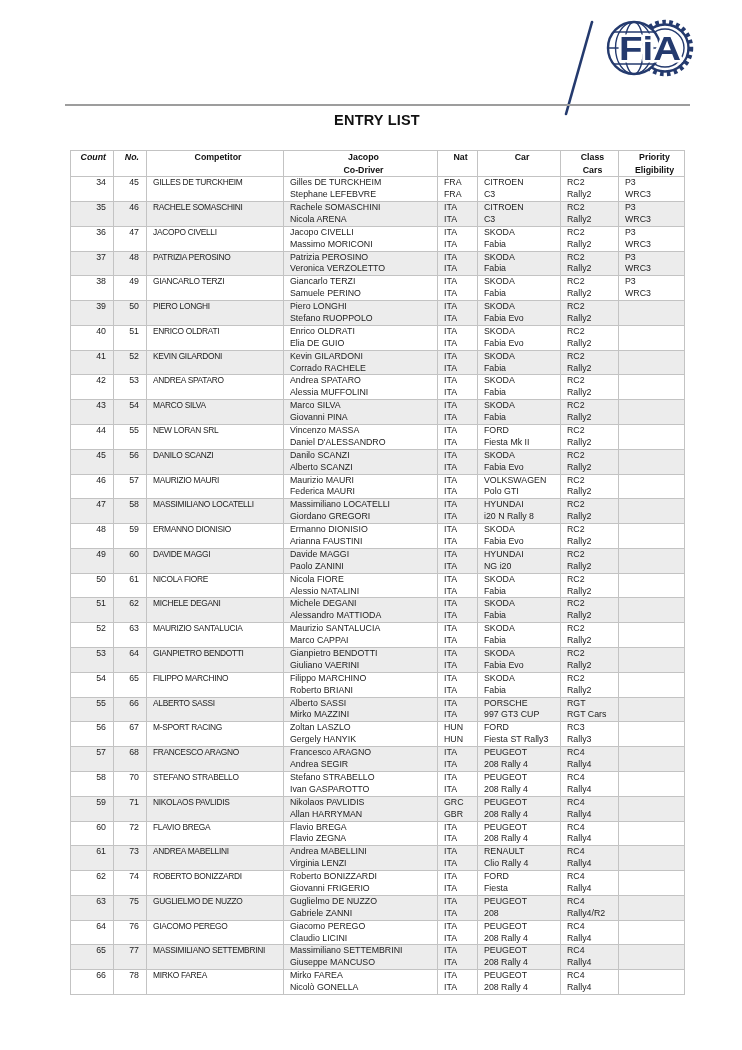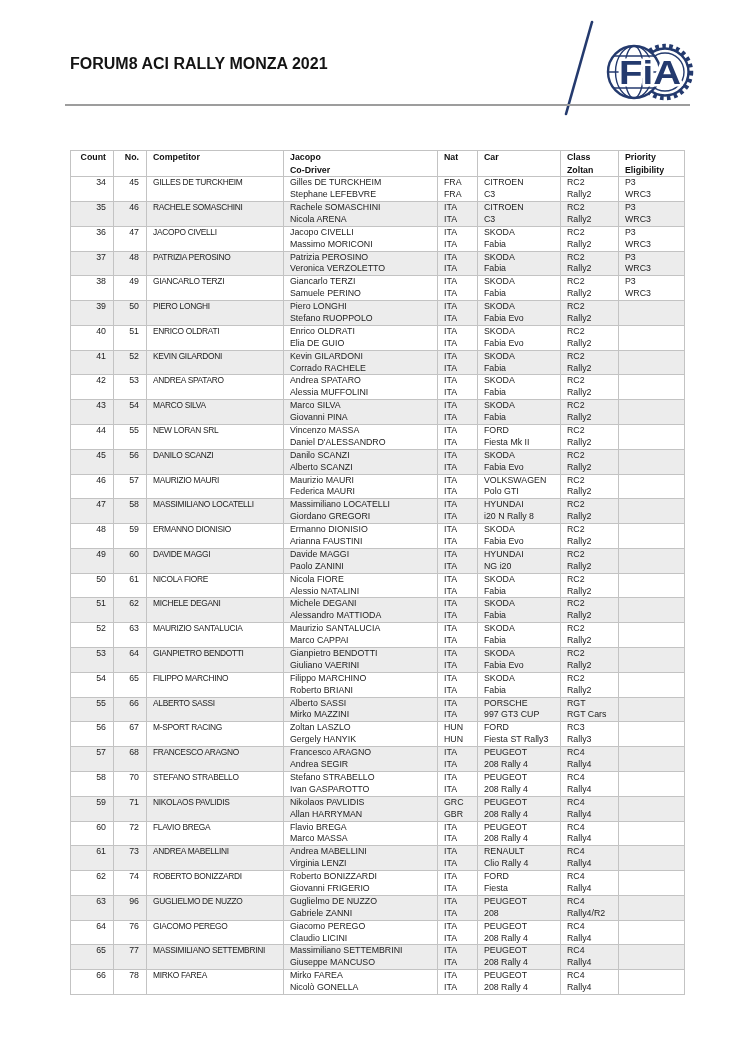--- a/index.html
+++ b/index.html
@@ -6,21 +6,21 @@
   .page{
     position:relative;width:742px;height:1050px;background:#ffffff;overflow:hidden;
     font-family:"Liberation Sans",sans-serif;color:#1c1c1c;
   }
   .doc-title{
     position:absolute;left:70px;top:55px;
     font-size:16px;font-weight:bold;color:#141414;white-space:nowrap;
   }
   .wrc-logo{position:absolute;left:430px;top:35px;}
   .slash{position:absolute;left:556px;top:16px;}
-  .fia-logo{position:absolute;left:604px;top:39px;}
+  .fia-logo{position:absolute;left:604px;top:15px;}
   .header-rule{position:absolute;left:65px;top:104px;width:625px;height:2px;background:#9d9d9d;}
   .section-title{
     position:absolute;left:70px;top:112px;width:614px;text-align:center;
     font-size:14.5px;font-weight:bold;color:#111;letter-spacing:.2px;
   }
   table.entry{
     position:absolute;left:70px;top:150px;width:614px;
     border-collapse:collapse;table-layout:fixed;
     font-size:8.8px;color:#1c1c1c;
   }
@@ -31,37 +31,36 @@
   table.entry col.c-nat{width:40px;}
   table.entry col.c-car{width:83px;}
   table.entry col.c-class{width:58px;}
   table.entry col.c-priority{width:66px;}
   table.entry th,table.entry td{
     border:1px solid #c3c3c3;padding:0;vertical-align:top;background-clip:padding-box;
   }
   table.entry th{font-weight:bold;color:#111;}
   table.entry th div{
     line-height:11.6px;height:11.6px;padding:1px 0 0 6px;
-    white-space:nowrap;overflow:hidden;text-align:left;
+    white-space:nowrap;overflow:hidden;text-align:center;
   }
-  table.entry th.num div{padding:1px 7px 0 0;text-align:right;}
+  table.entry th.num div{padding:1px 7px 0 0;text-align:right;font-style:italic;}
   table.entry td div{
     line-height:11.9px;height:11.9px;padding-left:6px;
     white-space:nowrap;overflow:hidden;
   }
   table.entry td.num div{padding-left:0;padding-right:7px;text-align:right;}
   table.entry td.cell-competitor div{font-size:8.4px;letter-spacing:-0.3px;}
   tr.alt td{background:#ececec;}
 </style>
 </head>
 <body>
 
 <div class="page">
 
-  <div class="doc-title">FORUM8 ACI RALLY MONZA 2021</div>
 
 
   <svg class="slash" width="44" height="104" viewBox="0 0 44 104">
     <line x1="36" y1="6" x2="10" y2="98" stroke="#243a6e" stroke-width="2.6" stroke-linecap="round"></line>
   </svg>
 
   <div class="fia-logo">
     <svg width="92" height="66" viewBox="0 0 92 66">
       <defs>
           <clipPath id="globeClip">
@@ -78,20 +77,21 @@
         <line x1="4" y1="17" x2="56" y2="17"></line>
         <line x1="4" y1="33" x2="56" y2="33"></line>
         <line x1="4" y1="49" x2="56" y2="49"></line>
       </g>
       <text x="46" y="45" text-anchor="middle" font-family="Liberation Sans, sans-serif" font-size="33" font-weight="bold" fill="#243a6e" stroke="#ffffff" stroke-width="5" paint-order="stroke" stroke-linejoin="round" textLength="62" lengthAdjust="spacingAndGlyphs">FiA</text>
     </svg>
   </div>
 
   <div class="header-rule"></div>
 
+  <div class="section-title">ENTRY LIST</div>
 
   <table class="entry">
     <colgroup>
       <col class="c-count">
         <col class="c-no">
         <col class="c-competitor">
         <col class="c-driver">
       <col class="c-nat">
         <col class="c-car">
         <col class="c-class">
@@ -118,21 +118,21 @@
         <th>
           <div>Nat</div>
             <div></div>
         </th>
         <th>
           <div>Car</div>
             <div></div>
         </th>
         <th>
           <div>Class</div>
-          <div>Zoltan</div>
+          <div>Cars</div>
         </th>
         <th>
           <div>Priority</div>
           <div>Eligibility</div>
         </th>
       </tr>
     </thead>
     <tbody>
         <tr>
           <td class="num">
@@ -1026,21 +1026,21 @@
           <td class="num">
             <div>72</div>
             <div></div>
           </td>
           <td class="cell-competitor">
             <div>FLAVIO BREGA</div>
             <div></div>
           </td>
           <td>
             <div>Flavio BREGA</div>
-            <div>Marco MASSA</div>
+            <div>Flavio ZEGNA</div>
           </td>
           <td>
             <div>ITA</div>
             <div>ITA</div>
           </td>
           <td>
             <div>PEUGEOT</div>
             <div>208 Rally 4</div>
           </td>
           <td>
@@ -1119,21 +1119,21 @@
             <div></div>
             <div></div>
           </td>
         </tr>
         <tr class="alt">
           <td class="num">
             <div>63</div>
             <div></div>
           </td>
           <td class="num">
-            <div>96</div>
+            <div>75</div>
             <div></div>
           </td>
           <td class="cell-competitor">
             <div>GUGLIELMO DE NUZZO</div>
             <div></div>
           </td>
           <td>
             <div>Guglielmo DE NUZZO</div>
             <div>Gabriele ZANNI</div>
           </td>

